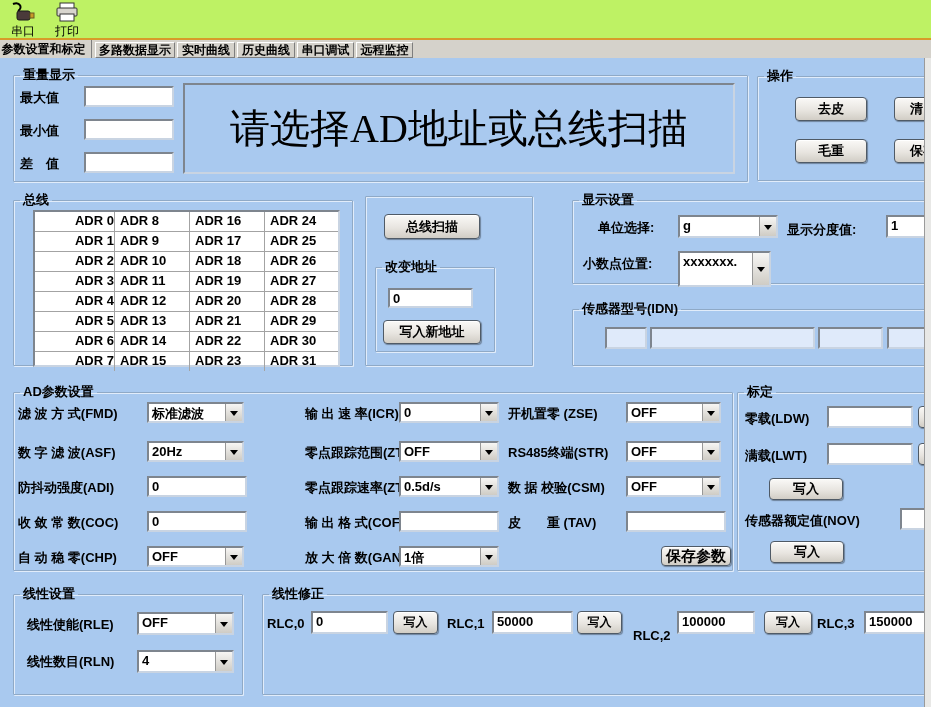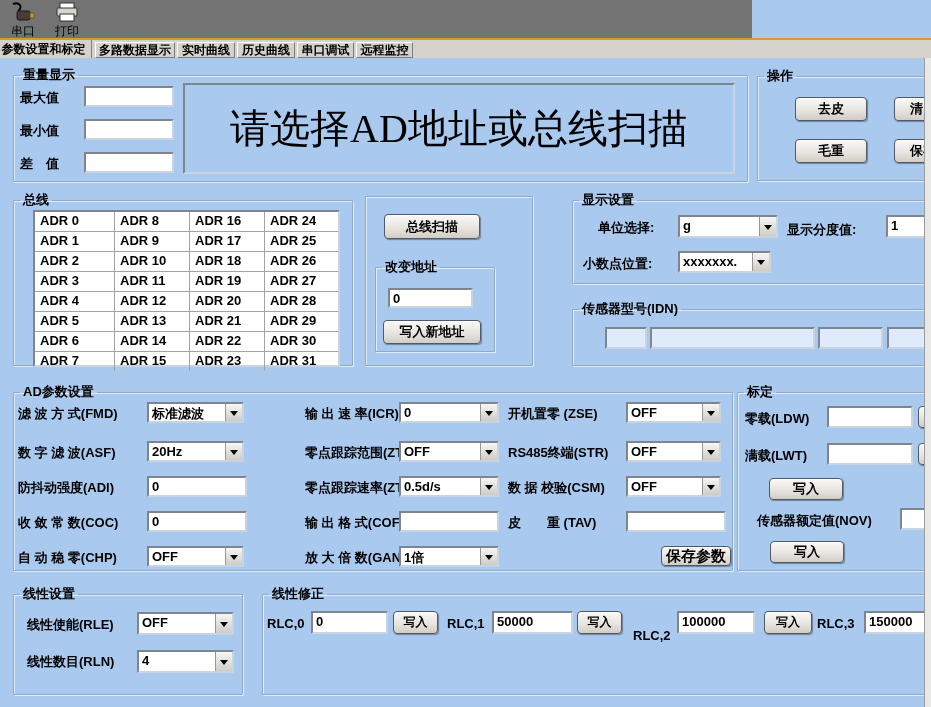--- a/index.html
+++ b/index.html
@@ -1,19 +1,19 @@
 <!DOCTYPE html>
 <html><head>
 <meta charset="utf-8">
 <style>
   html,body{margin:0;padding:0;background:#fff;}
   #app{position:relative;width:931px;height:707px;overflow:hidden;
        font-family:"Liberation Sans",sans-serif;background:#a9c9ef;}
   
-  .toolbar{position:absolute;left:0;top:0;width:752px;height:38px;background:#737373;}
+  .toolbar{position:absolute;left:0;top:0;width:931px;height:38px;background:#bef264;}
   .toolbtn{position:absolute;top:1px;width:42px;height:36px;text-align:center;
            font-size:12px;color:#000;cursor:default;}
   .toolbtn .ic{display:block;margin:1px auto 0;height:21px;}
   .accent-line{position:absolute;top:38px;left:0;width:931px;height:2px;background:#d89b2a;}
   
   .tabbar{position:absolute;top:40px;left:0;width:931px;height:18px;background:#d5d2cb;}
   .tab{position:absolute;box-sizing:border-box;font-size:12px;font-weight:bold;
        text-align:center;background:#d5d2cb;white-space:nowrap;overflow:hidden;}
   .tab.active{top:0;height:18px;line-height:18px;border-right:1px solid #7e7e7e;}
   .tab.inactive{top:2px;height:16px;line-height:14px;border:1px solid #7e7e7e;
@@ -47,21 +47,21 @@
   .bigdisplay{position:absolute;left:183px;top:83px;width:552px;height:91px;box-sizing:border-box;
        border:2px inset #c9d4e2;display:flex;align-items:center;justify-content:center;
        font-family:"Liberation Serif",serif;font-size:40px;color:#000;white-space:nowrap;}
   
   .bus-table{position:absolute;left:33px;top:210px;width:307px;height:157px;box-sizing:border-box;
        background:#fff;border:2px inset #c9d4e2;}
   .bus-row{display:flex;height:19px;border-bottom:1px solid #a3a3a3;}
   .bus-row:last-child{border-bottom:none;}
   .bus-cell{box-sizing:border-box;border-right:1px solid #a3a3a3;font-size:13px;font-weight:bold;
        padding-left:5px;line-height:18px;overflow:hidden;}
-  .bus-cell:nth-child(1){width:80px;}
+  .bus-cell:nth-child(1){width:80px;text-align:right;}
   .bus-cell:nth-child(2){width:75px;}
   .bus-cell:nth-child(3){width:75px;}
   .bus-cell:nth-child(4){flex:1;border-right:none;}
   .rightstrip{position:absolute;right:0;top:58px;width:6px;height:649px;background:#e8e8e6;
        border-left:1px solid #9a9a9a;z-index:60;}
 </style>
 </head>
 <body>
 
 <div id="app">
@@ -186,21 +186,21 @@
   <div class="lbl" style="left:598px;top:219px;">单位选择:</div>
   <div class="combo" style="left:678px;top:215px;width:100px;height:23px;">
     <span class="cv">g</span>
     <span class="cb">
         <i></i>
       </span>
   </div>
   <div class="lbl" style="left:787px;top:221px;">显示分度值:</div>
   <div class="field" style="left:886px;top:215px;width:60px;height:23px;">1</div>
   <div class="lbl" style="left:583px;top:255px;text-align:center;">小数点位置:</div>
-  <div class="combo" style="left:678px;top:251px;width:93px;height:22px;">
+  <div class="combo" style="left:678px;top:251px;width:93px;height:36px;">
     <span class="cv">xxxxxxx.</span>
     <span class="cb">
         <i></i>
       </span>
   </div>
 
   <fieldset class="grp" style="left:572px;top:300px;width:359px;height:66px;">
     <legend>传感器型号(IDN)</legend>
   </fieldset>
   <div class="field bluefill" style="left:605px;top:327px;width:42px;height:22px;"></div>
@@ -297,21 +297,21 @@
   <fieldset class="grp" style="left:737px;top:383px;width:196px;height:188px;">
     <legend>标定</legend>
   </fieldset>
   <div class="lbl" style="left:745px;top:410px;">零载(LDW)</div>
   <div class="field" style="left:827px;top:406px;width:86px;height:22px;"></div>
   <div class="btn" style="left:918px;top:406px;width:50px;height:22px;"></div>
   <div class="lbl" style="left:745px;top:447px;">满载(LWT)</div>
   <div class="field" style="left:827px;top:443px;width:86px;height:22px;"></div>
   <div class="btn" style="left:918px;top:443px;width:50px;height:22px;"></div>
   <div class="btn" style="left:769px;top:478px;width:74px;height:22px;">写入</div>
-  <div class="lbl" style="left:745px;top:512px;margin-left:12px;">传感器额定值(NOV)</div>
+  <div class="lbl" style="left:745px;top:512px;">传感器额定值(NOV)</div>
   <div class="field" style="left:900px;top:508px;width:60px;height:22px;"></div>
   <div class="btn" style="left:770px;top:541px;width:74px;height:22px;">写入</div>
 
   <fieldset class="grp" style="left:13px;top:585px;width:230px;height:110px;">
     <legend>线性设置</legend>
   </fieldset>
   <div class="lbl" style="left:27px;top:616px;">线性使能(RLE)</div>
   <div class="combo" style="left:137px;top:612px;width:97px;height:23px;">
     <span class="cv">OFF</span>
     <span class="cb">

